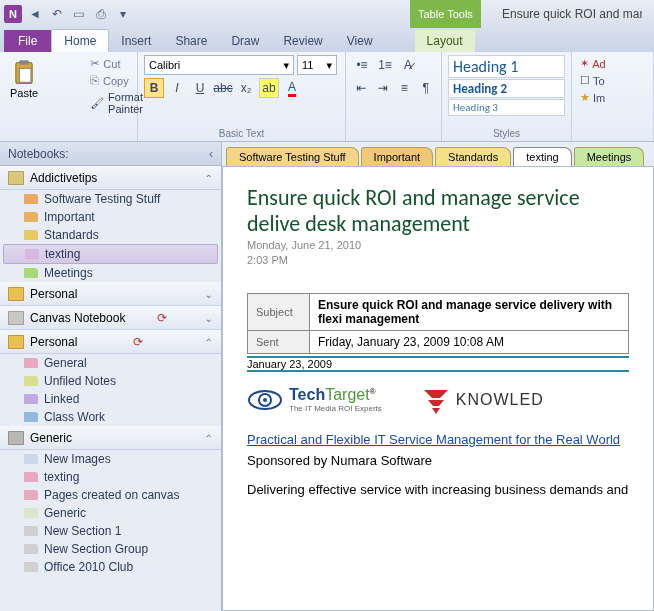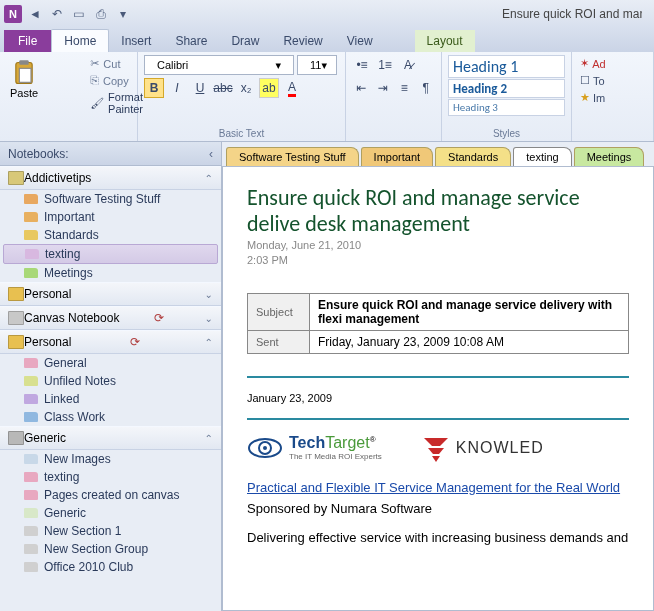--- a/index.html
+++ b/index.html
@@ -25,70 +25,71 @@
 .group { border-right:1px solid #c8d2e4; padding:3px 6px 2px; display:flex; flex-direction:column; }
 .group-label { text-align:center; font-size:10px; color:#6a7a96; margin-top:auto; padding-top:2px; }
 .clipboard-group { width:138px; }
 .paste-btn { display:flex; flex-direction:column; align-items:center; width:42px; padding:4px; float:left; }
 .paste-icon { width:28px; height:28px; }
 .clip-right { margin-left:46px; }
 .clip-item { display:flex; align-items:center; gap:4px; padding:2px 2px; color:#6a7a96; font-size:11px; }
 .clip-item.enabled { color:#2a3a5a; }
 .font-group { width:208px; }
 .font-row { display:flex; gap:3px; margin-bottom:3px; align-items:center; }
-.font-combo { border:1px solid #a8b4c8; background:#fff; height:20px; padding:0 12px; font-size:11px; display:flex; align-items:center; justify-content:space-between; }
+.font-combo { border:1px solid #a8b4c8; background:#fff; height:20px; padding:0 4px; font-size:11px; display:flex; align-items:center; justify-content:space-between; }
 .fmt-btn { width:20px; height:20px; border:1px solid transparent; display:flex; align-items:center; justify-content:center; font-size:12px; color:#3a4a6a; }
 .fmt-btn.bold-hl { background:#ffe28a; border-color:#d4a82a; font-weight:bold; }
 .para-group { width:96px; }
 .styles-group { width:130px; }
 .style-item { border:1px solid #c8d2e4; background:#fff; padding:1px 4px; font-size:12px; color:#1a5a9a; margin-bottom:1px; cursor:pointer; font-family:Calibri,sans-serif; }
 .extra-group { flex:1; }
 .extra-btn { display:flex; align-items:center; gap:3px; font-size:11px; color:#3a4a6a; padding:2px; }
 
 
 .main { display:flex; height: calc(611px - 28px - 24px - 90px); justify-content: center; }
 .nav { width:222px; background:#e8edf5; border-right:1px solid #b0bcd0; display:flex; flex-direction:column; }
 .nav-header { height:24px; background:linear-gradient(#dce4f0,#cad4e6); border-bottom:1px solid #b0bcd0; display:flex; align-items:center; padding:0 8px; color:#3a4a6a; font-weight:normal; }
 .nav-header .chev { margin-left:auto; color:#5a6a8c; }
-.notebook-hdr { display:flex; align-items:center; padding:4px 8px; background:linear-gradient(#f4f6fa,#e2e8f2); border-bottom:1px solid #c8d2e4; border-top:1px solid #f4f8ff; cursor:pointer; }
+.notebook-hdr { display:flex; align-items:center; gap:6px; padding:4px 8px; background:linear-gradient(#f4f6fa,#e2e8f2); border-bottom:1px solid #c8d2e4; border-top:1px solid #f4f8ff; cursor:pointer; }
 .nb-icon { width:16px; height:14px; border-radius:1px; }
 .nb-chev { margin-left:auto; color:#6a7a96; font-size:10px; }
 .nb-sync { color:#b04040; font-size:12px; margin-left:auto; margin-right:6px; }
 .section-item { display:flex; align-items:center; gap:6px; padding:2px 8px 2px 24px; cursor:pointer; color:#2a3a5a; font-size:12px; }
 .section-item.selected { background:linear-gradient(#e0d8ee,#d4cae6); border:1px solid #b8a8d4; border-radius:2px; margin:0 3px; padding-left:21px; }
 .sec-tab-icon { width:14px; height:10px; border-radius:1px 3px 1px 1px; }
 
 .content { flex:1; display:flex; flex-direction:column; overflow:hidden; background:#f4f0e4; }
 .section-tabs { height:24px; display:flex; align-items:flex-end; padding:2px 4px 0; gap:0; background:#e8edf5; }
 .stab { padding:3px 12px; font-size:11px; border:1px solid #aaa; border-bottom:none; border-radius:3px 8px 0 0; margin-right:2px; position:relative; cursor:pointer; }
 .page { flex:1; background:#fff; border:1px solid #b0bcd0; margin:0; padding:18px 24px; overflow:hidden; }
 .page-title { font-family:Calibri,sans-serif; font-size:22px; color:#14532d; line-height:1.2; margin-bottom:0; }
 .page-date { color:#888; font-size:11px; line-height:1.4; }
 .email-table { border:1px solid #888; border-collapse:collapse; margin-top:24px; font-size:12px; width:100%; }
 .email-table td { border:1px solid #888; padding:4px 8px; }
 .email-table .hdr { background:#f0f0f0; color:#666; width:62px; font-size:11px; }
-.email-date-bar { border:2px solid #2a8aa0; border-left:none; border-right:none; padding:14px 0; margin-top:22px; font-size:11px; }
+.email-date-bar { border:2px solid #2a8aa0; border-left:none; border-right:none; padding:0 0; margin-top:2px; font-size:11px; }
 .logo-row { display:flex; align-items:center; gap:40px; margin-top:14px; }
 .tt-logo { display:flex; align-items:center; gap:6px; }
 .link-text { color:#1a4aaa; text-decoration:underline; font-size:13px; margin-top:18px; display:block; }
 .sponsor { font-size:13px; margin-top:6px; }
 .body-text { font-size:13px; margin-top:14px; line-height:1.3; }
 </style>
 </head>
 <body>
 
 <div class="titlebar">
   <div class="app-icon">N</div>
   <div class="qat">
     <div class="qat-btn">◄</div>
     <div class="qat-btn">↶</div>
     <div class="qat-btn">▭</div>
     <div class="qat-btn">⎙</div>
     <div class="qat-btn">▾</div>
   </div>
+  <div class="table-tools">Table Tools</div>
   <div class="title-text">Ensure quick ROI and manage s</div>
 </div>
 
 <div class="tabs">
   <div class="file-tab">File</div>
   <div class="ribbon-tab active">Home</div>
   <div class="ribbon-tab">Insert</div>
   <div class="ribbon-tab">Share</div>
   <div class="ribbon-tab">Draw</div>
   <div class="ribbon-tab">Review</div>

